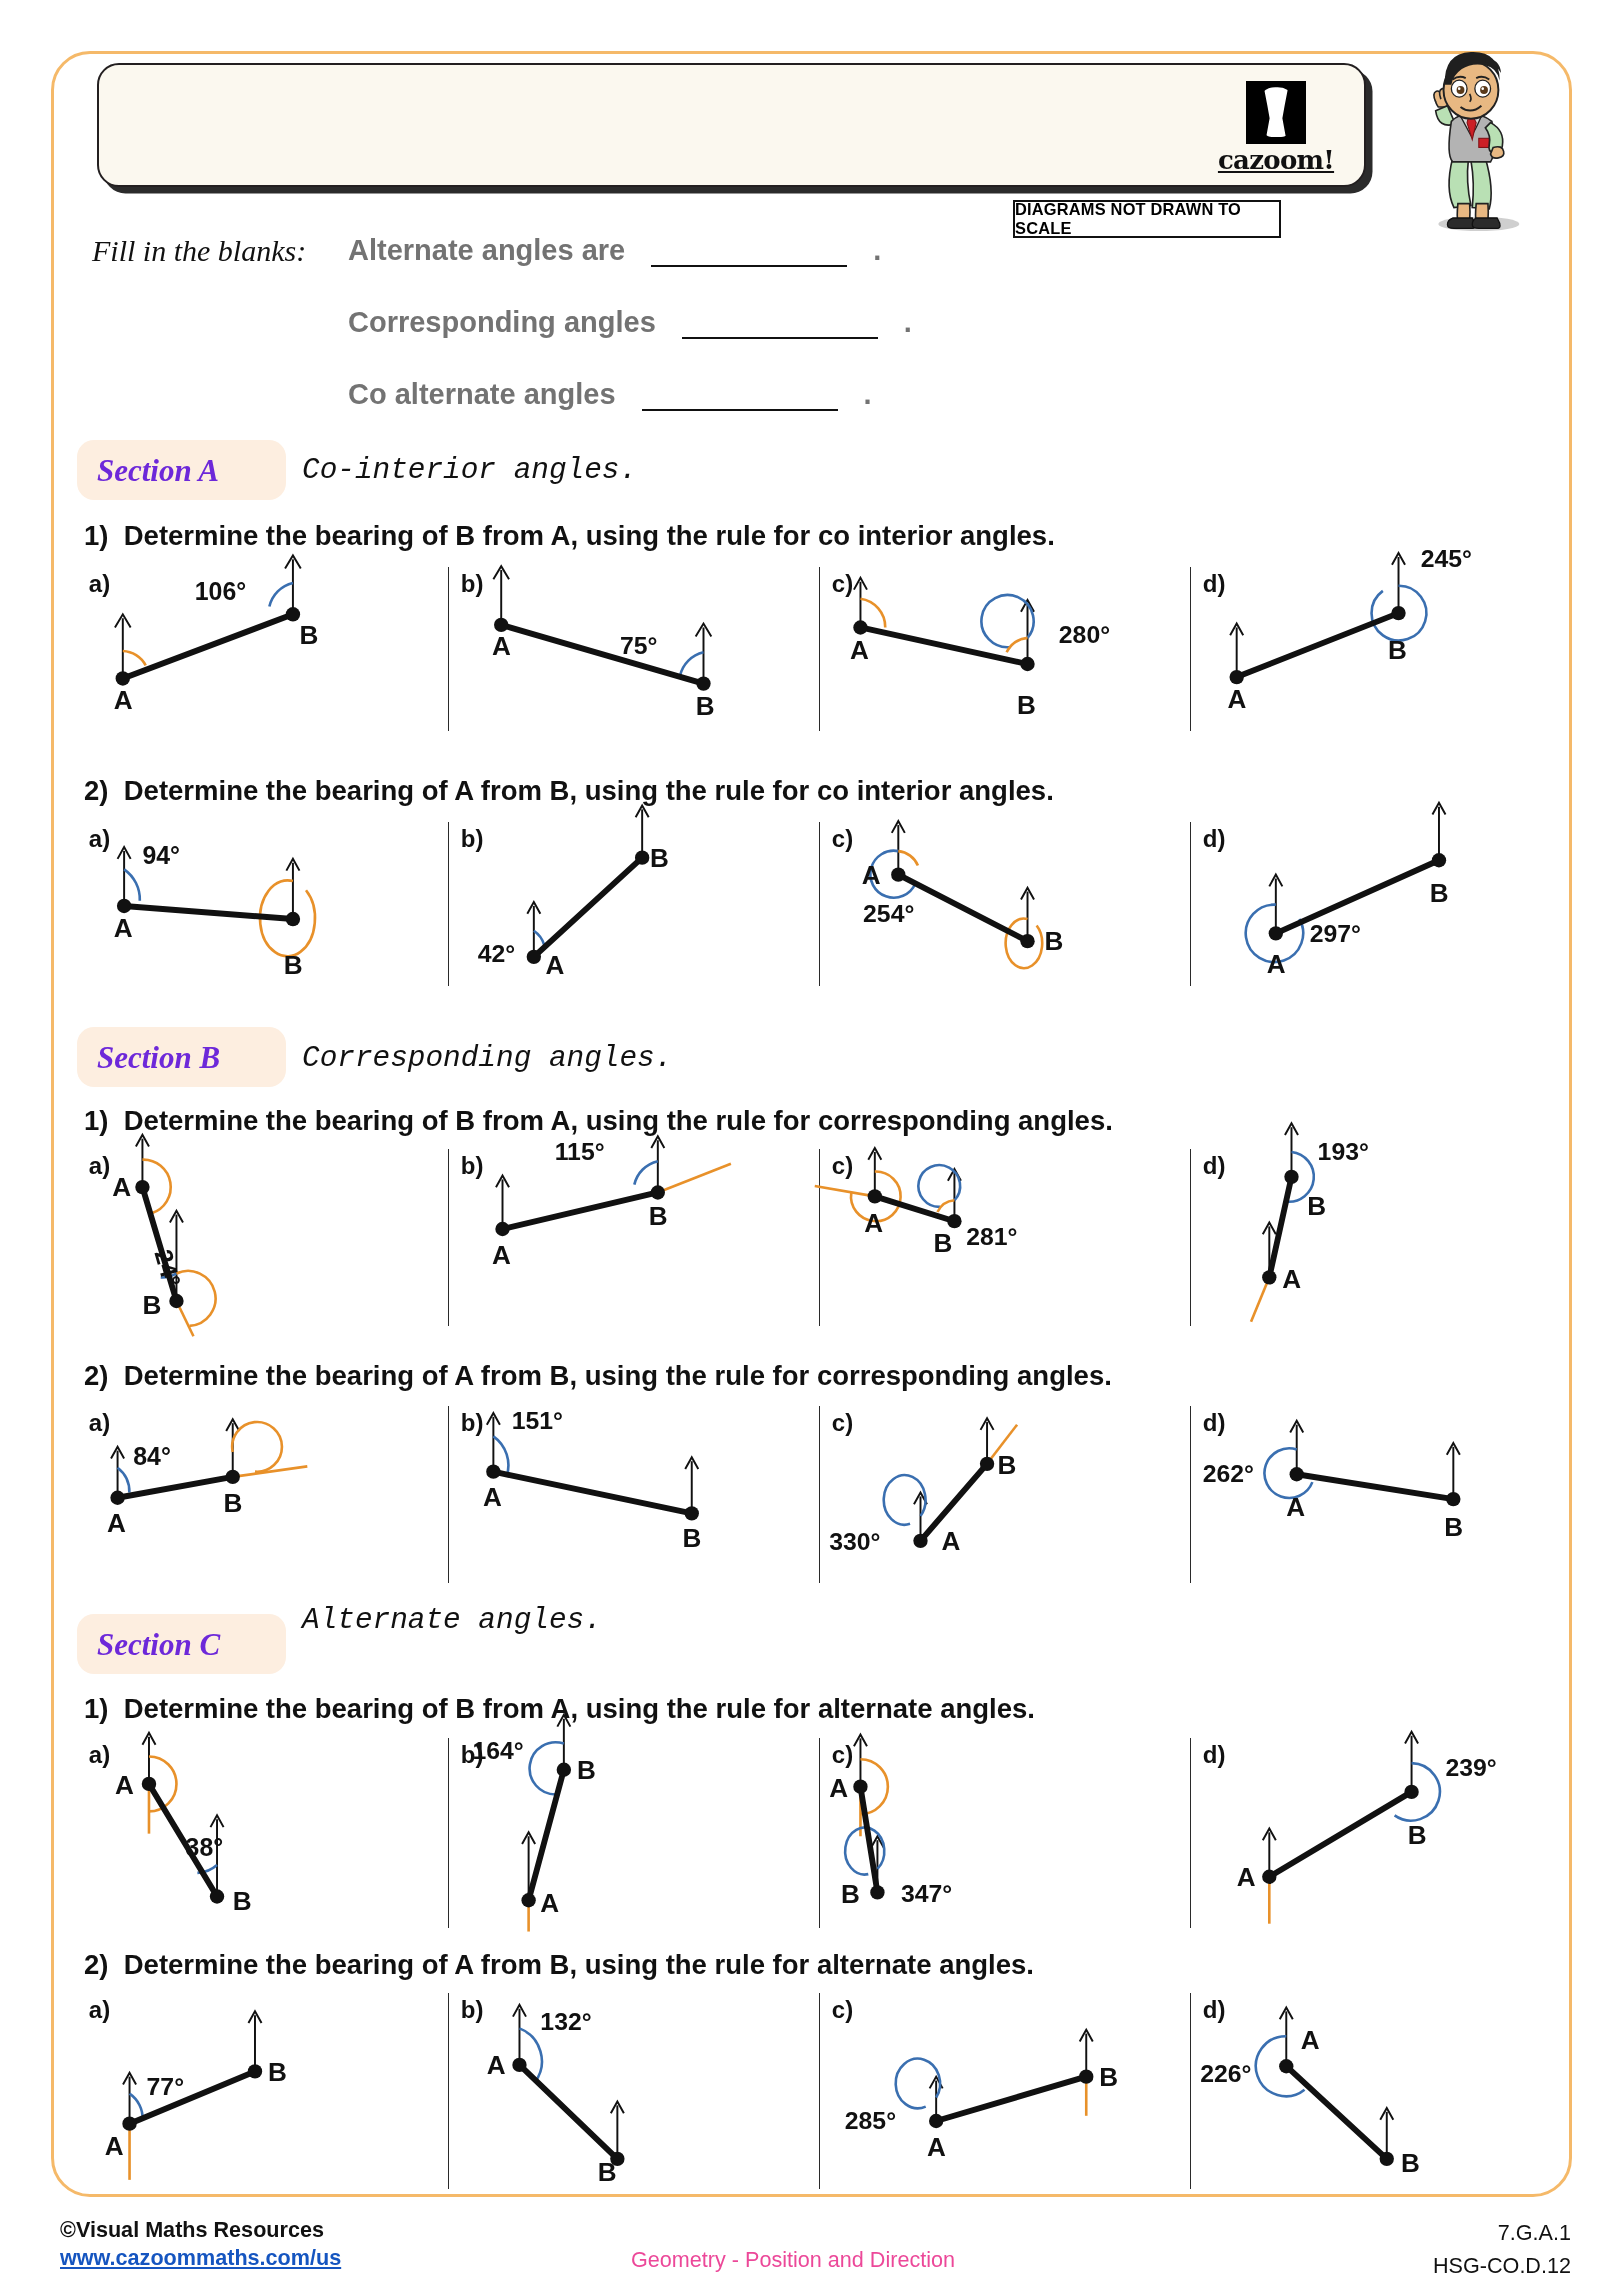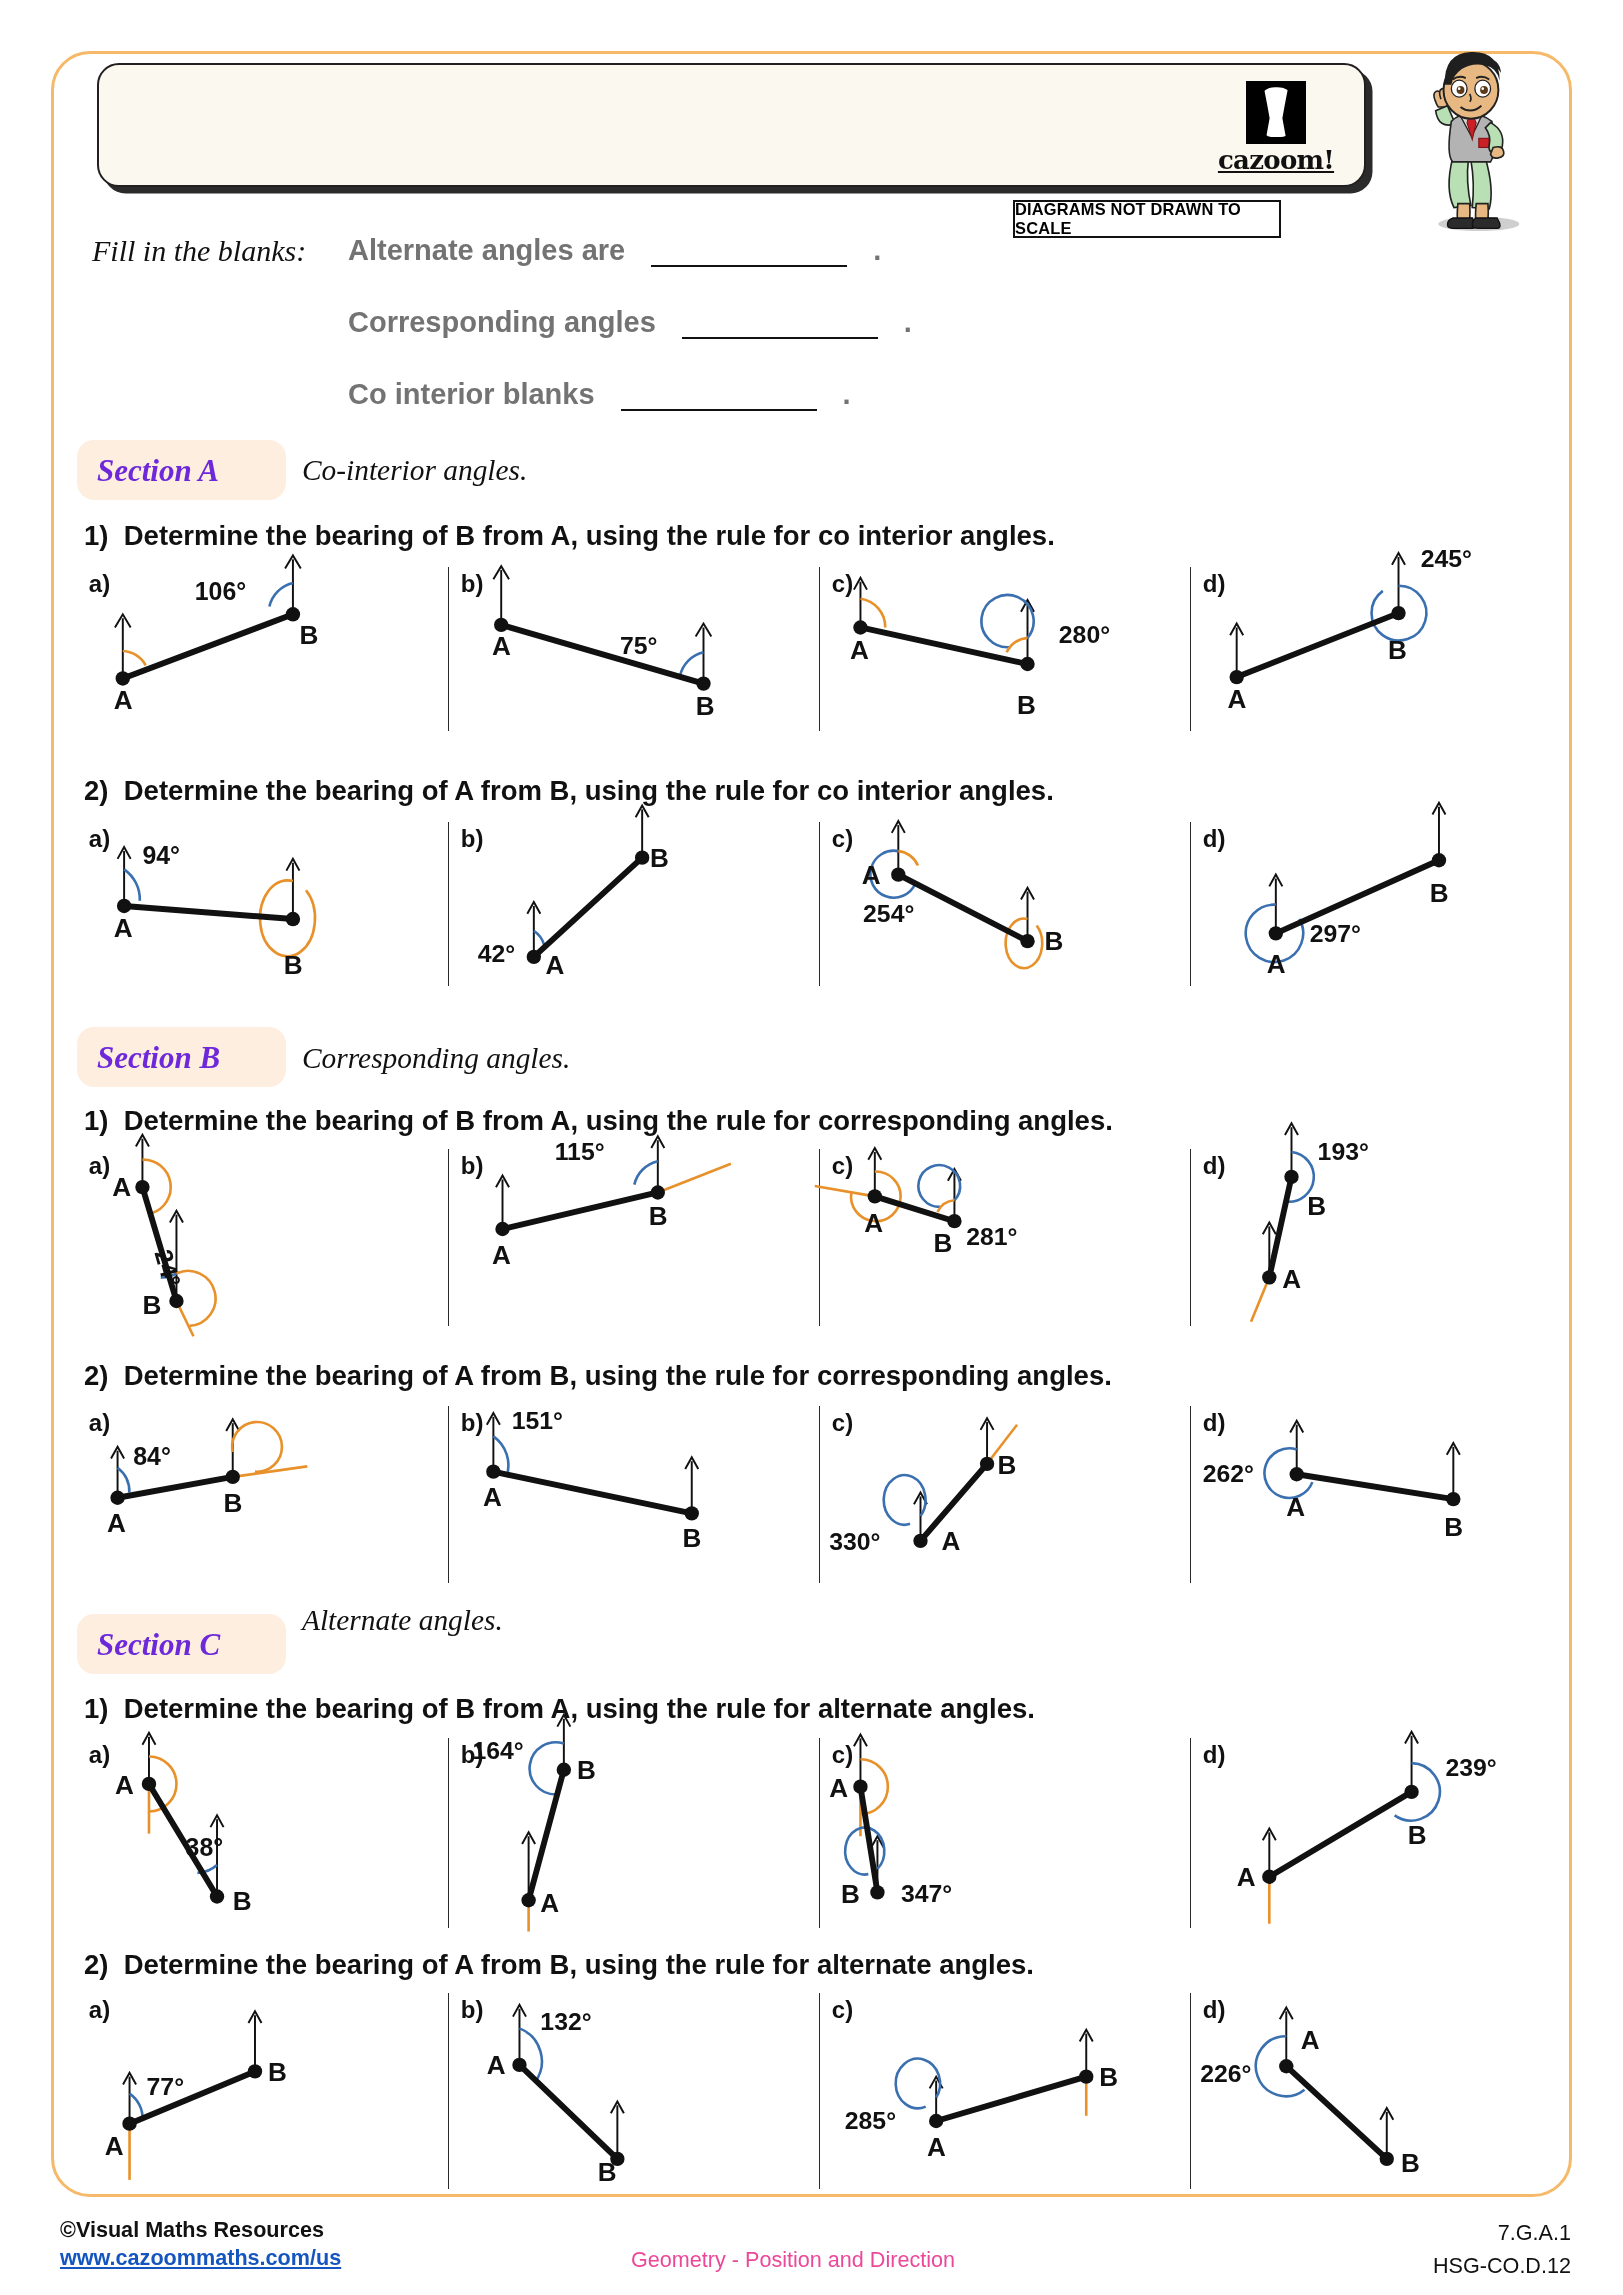--- a/index.html
+++ b/index.html
@@ -83,21 +83,21 @@
     width:209px; height:60px;
     background:#fdeee0; border-radius:17px;
   }
   .sect-name{
     position:absolute;
     font-family:"Liberation Serif", serif;
     font-weight:bold; font-style:italic; font-size:31px; color:#6d28d9;
   }
   .sect-sub{
     position:absolute;
-    font-family:Liberation Serif, serif;
+    font-family:Liberation Mono, monospace;
     font-style:italic; font-size:29.4px; color:#111;
   }
 
   .qhead{
     position:absolute; left:84px;
     font-size:27.5px; font-weight:bold; color:#111; white-space:nowrap;
   }
 
   
   .row{ position:absolute; left:77px; width:1485px; display:flex; }
@@ -176,21 +176,21 @@
   <span>.</span>
 </div>
 
 <div class="fitb-row" style="top:306px;">
   <span>Corresponding angles</span>
   <span class="blank" style="width:196px;"></span>
   <span>.</span>
 </div>
 
 <div class="fitb-row" style="top:378px;">
-  <span>Co interior blanks</span>
+  <span>Co alternate angles</span>
   <span class="blank" style="width:196px;"></span>
   <span>.</span>
 </div>
 
 <div class="sect-pill" style="top:440px;"></div>
 <div class="sect-name" style="left:97px; top:453px;">Section A</div>
 <div class="sect-sub" style="left:302px; top:454px;">Co-interior angles.</div>
 
 <div class="qhead" style="top:520px;">
   <span>1)</span>

